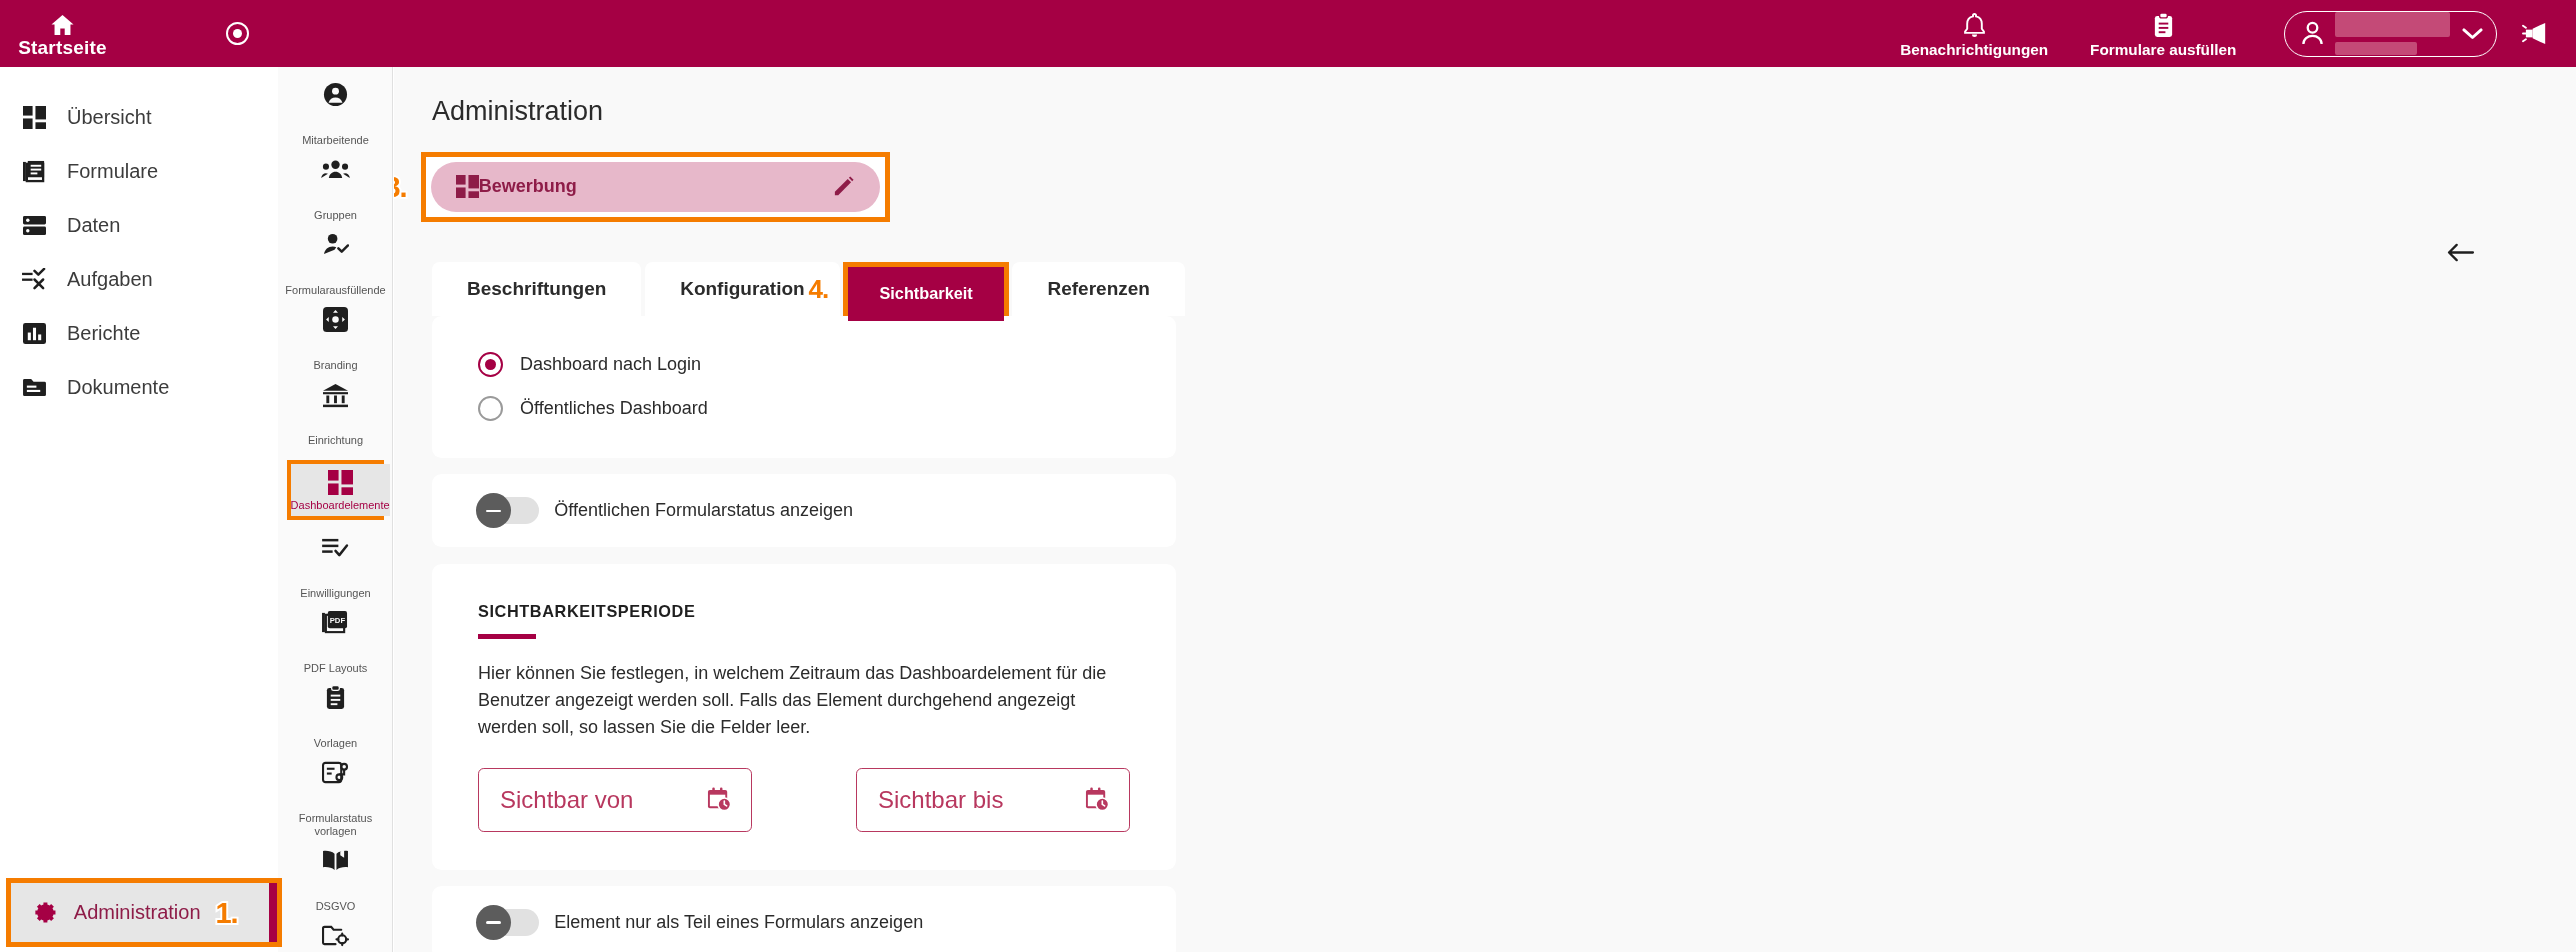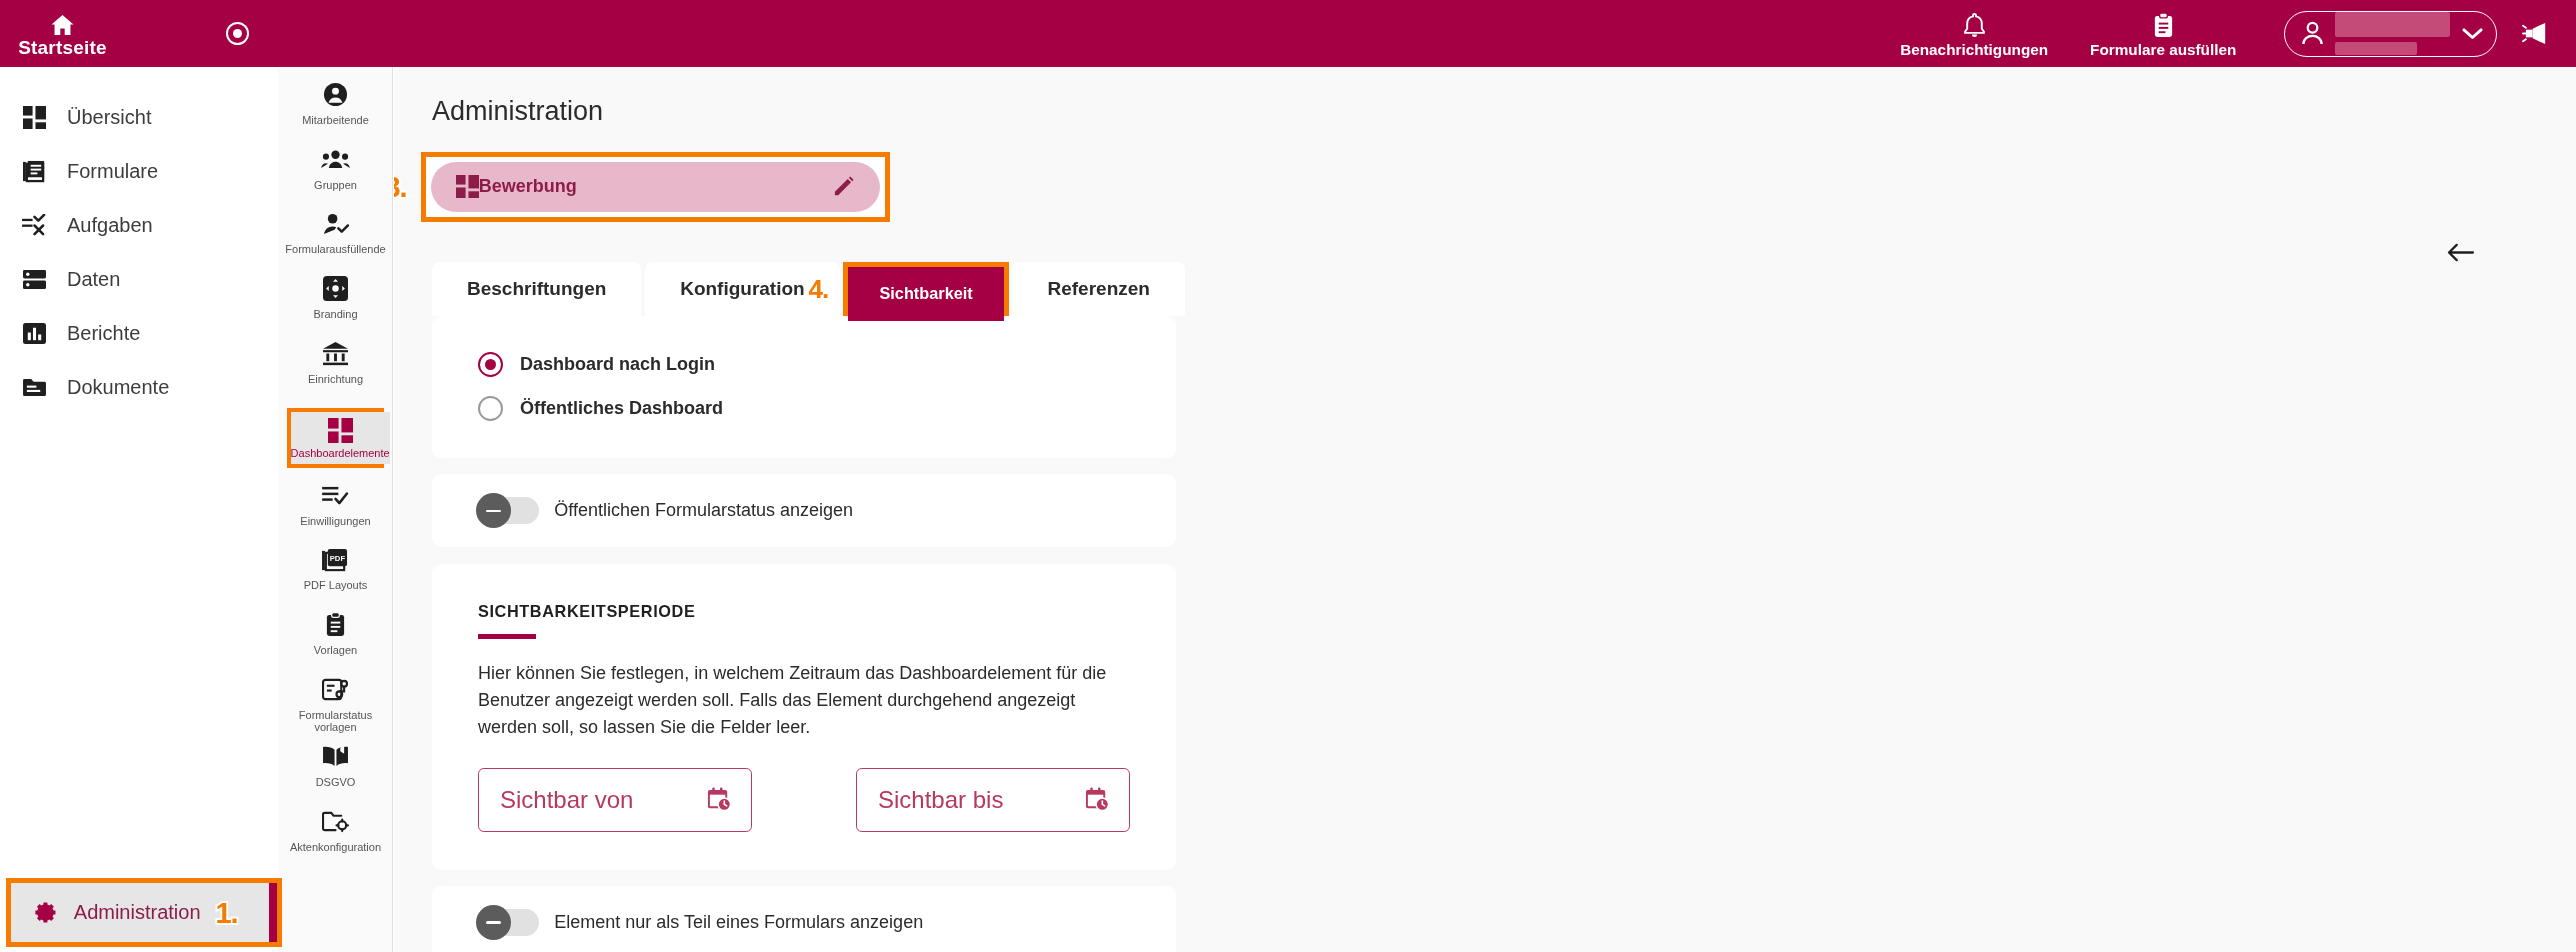--- a/index.html
+++ b/index.html
@@ -107,20 +107,21 @@
     width: 115px; height: 886px;
     background: #FAFAFA;
     border-right: 1px solid #E0E0E0;
     z-index: 10;
     padding-top: 13.4px;
   }
   .iconbar-item {
     display: flex; flex-direction: column; align-items: center; justify-content: flex-start;
     width: 115px; min-height: 56px; margin-bottom: 8.6px;
     color: #2b2b2b;
+    gap: 20px;
   }
   .iconbar-item .ico { height: 29px; display: flex; align-items: center; justify-content: center; }
   .iconbar-item .lbl {
     font-size: 11px; color: #555; margin-top: 4.8px; text-align: center;
     line-height: 1.15; max-width: 107px;
   }
 
   .iconbar-active-wrap {
     position: relative; width: 115px; margin-bottom: 8.6px;
     padding: 4.8px 8.6px;
@@ -198,21 +199,21 @@
   .step-tab { position: absolute; left: -35px; top: 50%; transform: translateY(-50%); font-size: 26px; }
 
   
   .cards { padding-left: 38px; padding-top: 0; }
   .card {
     background: #ffffff; border-radius: 9.6px;
     width: 744px; margin-bottom: 16.3px;
   }
   .card-radio { padding: 27px 0 27px 0; }
   .radio-row { display: flex; align-items: center; gap: 17px; padding: 9.6px 0 9.6px 46px; }
-  .radio-row .lbl { font-size: 18px; color: #2b2b2b; font-weight: bold; }
+  .radio-row .lbl { font-size: 18px; color: #2b2b2b; }
   .radio {
     width: 25px; height: 25px; border-radius: 50%;
     border: 2.9px solid #9a9a9a;
     display: flex; align-items: center; justify-content: center;
     flex: 0 0 auto;
   }
   .radio.checked { border-color: #A50044; }
   .radio.checked i { width: 11.5px; height: 11.5px; border-radius: 50%; background: #A50044; display: block; }
 
   .card-toggle { display: flex; align-items: center; gap: 15.3px; height: 73px; padding-left: 46px; }
@@ -341,40 +342,40 @@
             <rect x="8" y="5" width="11" height="2" fill="#fff"></rect>
             <rect x="8" y="9" width="11" height="2" fill="#fff"></rect>
             <rect x="8" y="13" width="7" height="2" fill="#fff"></rect>
           </svg>
       </span>
       <span>Formulare</span>
     </div>
 
     <div class="nav-item">
       <span class="ico">
+        <svg width="23" height="23" viewBox="0 0 24 24">
+            <rect x="0" y="2" width="24" height="9" rx="1.5" fill="#1f1f1f"></rect>
+            <rect x="0" y="13" width="24" height="9" rx="1.5" fill="#1f1f1f"></rect>
+            <circle cx="5" cy="6.5" r="1.8" fill="#fff"></circle>
+            <circle cx="5" cy="17.5" r="1.8" fill="#fff"></circle>
+          </svg>
+      </span>
+      <span>Daten</span>
+    </div>
+
+    <div class="nav-item">
+      <span class="ico">
         <svg width="25" height="23" viewBox="0 0 26 24">
             <rect x="0" y="5" width="11" height="2.4" fill="#1f1f1f"></rect>
             <rect x="0" y="11" width="11" height="2.4" fill="#1f1f1f"></rect>
             <path d="M13 3l4 4 6-6" fill="none" stroke="#1f1f1f" stroke-width="2.6" stroke-linecap="round" stroke-linejoin="round"></path>
             <path d="M13 12l9 9M22 12l-9 9" stroke="#1f1f1f" stroke-width="2.6" stroke-linecap="round"></path>
           </svg>
       </span>
       <span>Aufgaben</span>
-    </div>
-
-    <div class="nav-item">
-      <span class="ico">
-        <svg width="23" height="23" viewBox="0 0 24 24">
-            <rect x="0" y="2" width="24" height="9" rx="1.5" fill="#1f1f1f"></rect>
-            <rect x="0" y="13" width="24" height="9" rx="1.5" fill="#1f1f1f"></rect>
-            <circle cx="5" cy="6.5" r="1.8" fill="#fff"></circle>
-            <circle cx="5" cy="17.5" r="1.8" fill="#fff"></circle>
-          </svg>
-      </span>
-      <span>Daten</span>
     </div>
 
     <div class="nav-item">
       <span class="ico">
         <svg width="23" height="23" viewBox="0 0 24 24">
             <rect x="0" y="1" width="24" height="22" rx="2.5" fill="#1f1f1f"></rect>
             <rect x="5" y="11" width="3.2" height="8" fill="#fff"></rect>
             <rect x="10.4" y="6" width="3.2" height="13" fill="#fff"></rect>
             <rect x="15.8" y="13" width="3.2" height="6" fill="#fff"></rect>
           </svg>

